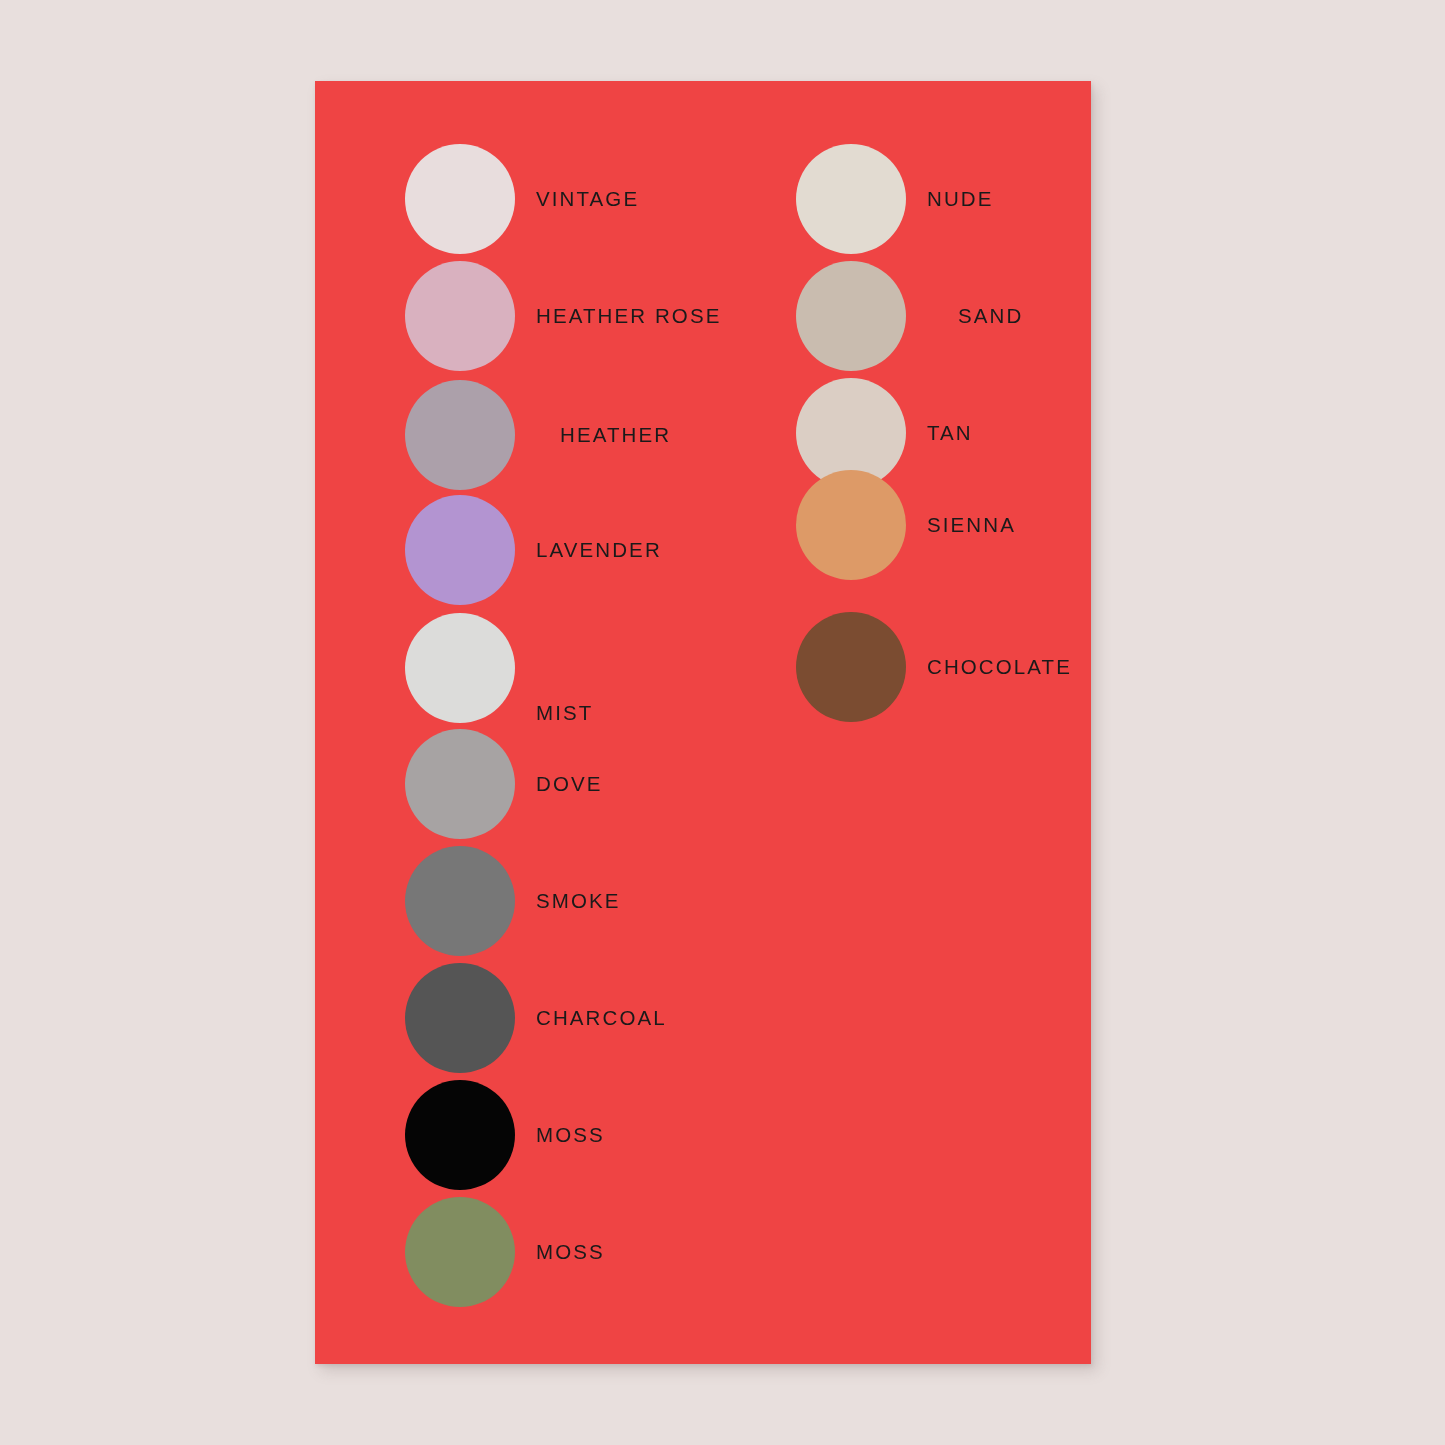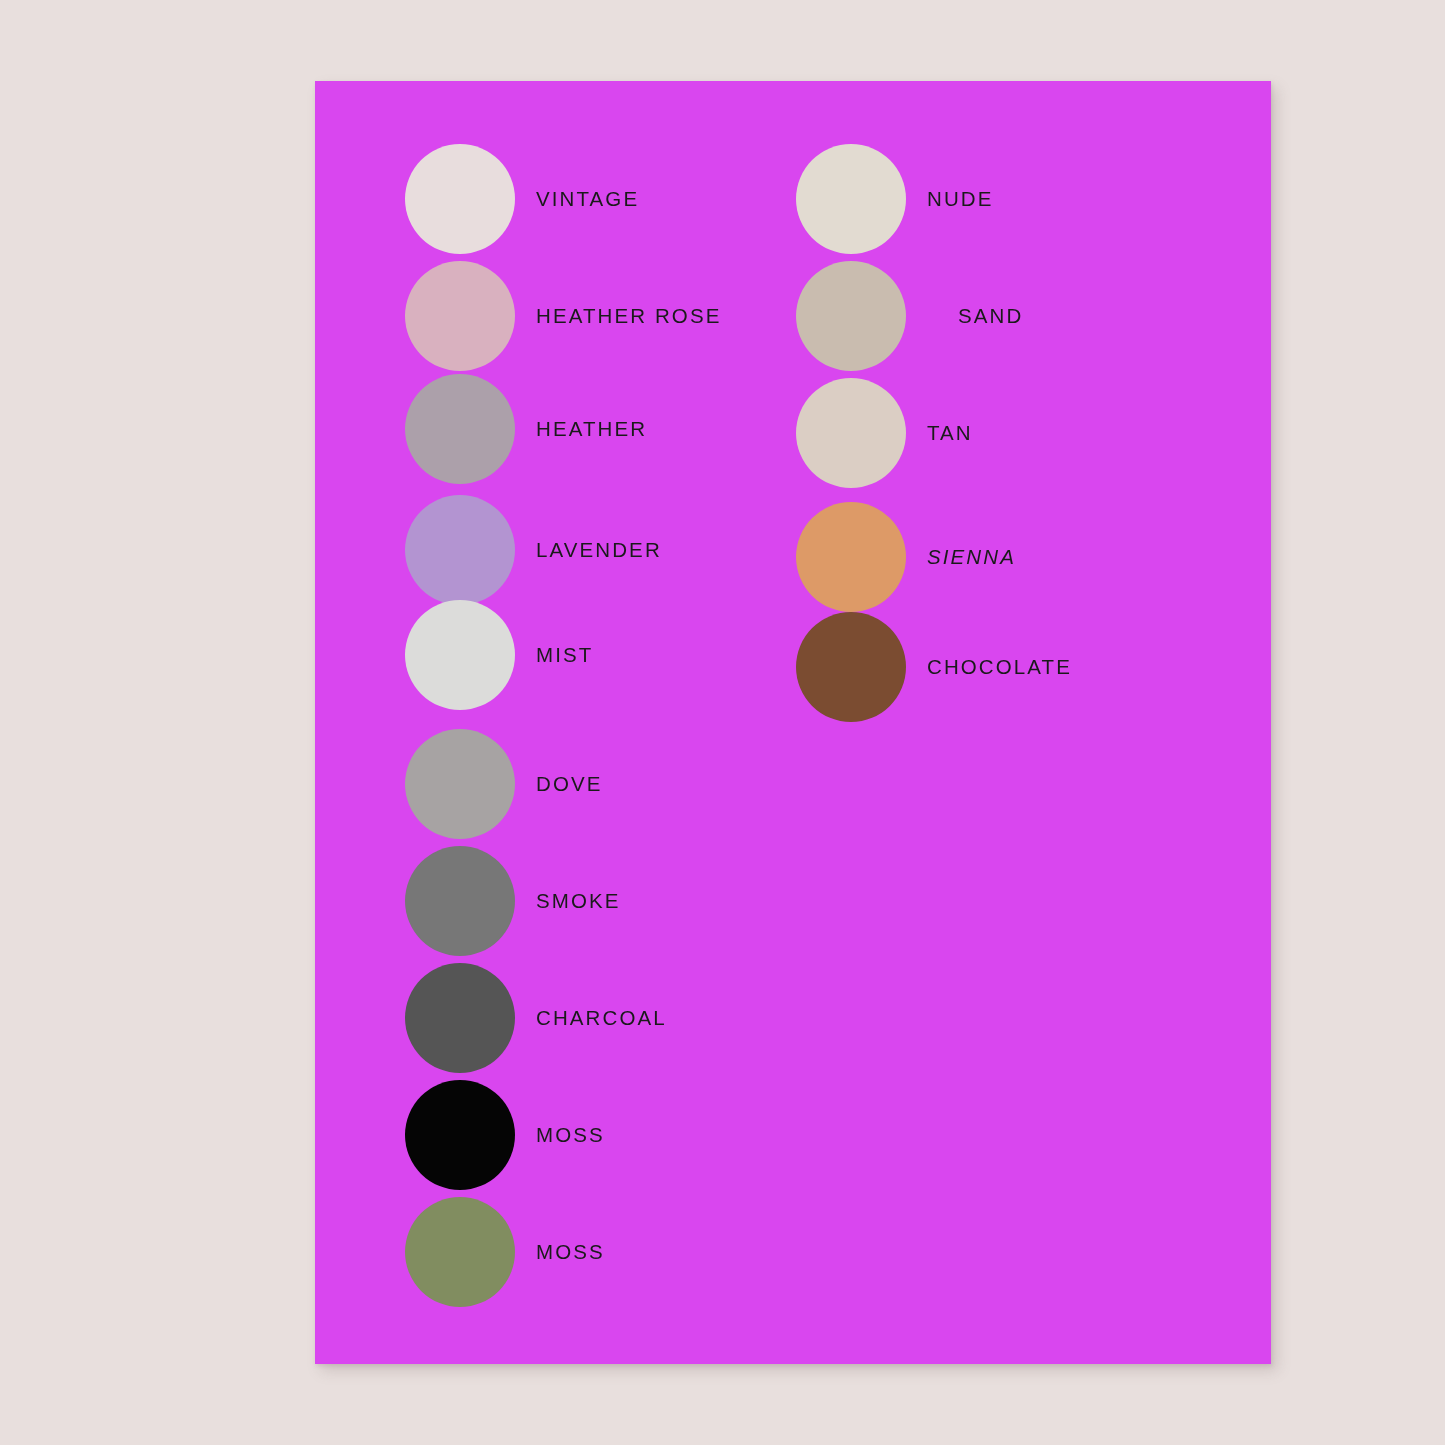--- a/index.html
+++ b/index.html
@@ -18,23 +18,23 @@
     position: relative;
     width: 1445px;
     height: 1445px;
   }
 
   
   #sheet {
     position: absolute;
     left: 315px;
     top: 81px;
-    width: 956px;
+    width: 776px;
     height: 1283px;
-    background: #d946ef;
+    background: #ef4444;
     box-shadow: 6px 7px 13px rgba(120, 100, 98, 0.22),
                 1px 2px 4px rgba(120, 100, 98, 0.16);
   }
 
   
   .column {
     position: absolute;
     top: 0;
   }
   #column-left  { left: 90px; }
@@ -74,29 +74,29 @@
 
     <div class="column" id="column-left">
         <div class="swatch-row" style="top: 62px;">
           <div class="swatch-dot" style="background: rgb(232, 221, 221);"></div>
           <span class="swatch-label">VINTAGE</span>
         </div>
         <div class="swatch-row" style="top: 179px;">
           <div class="swatch-dot" style="background: rgb(217, 177, 191);"></div>
           <span class="swatch-label">HEATHER ROSE</span>
         </div>
-        <div class="swatch-row" style="top: 292px;">
+        <div class="swatch-row" style="top: 298px; gap: 24px;">
           <div class="swatch-dot" style="background: rgb(172, 160, 170);"></div>
           <span class="swatch-label">HEATHER</span>
         </div>
         <div class="swatch-row" style="top: 413px;">
           <div class="swatch-dot" style="background: rgb(179, 148, 209);"></div>
           <span class="swatch-label">LAVENDER</span>
         </div>
-        <div class="swatch-row" style="top: 518px;">
+        <div class="swatch-row" style="top: 530px; align-items: flex-end;">
           <div class="swatch-dot" style="background: rgb(220, 220, 218);"></div>
           <span class="swatch-label">MIST</span>
         </div>
         <div class="swatch-row" style="top: 647px;">
           <div class="swatch-dot" style="background: rgb(167, 163, 163);"></div>
           <span class="swatch-label">DOVE</span>
         </div>
         <div class="swatch-row" style="top: 764px;">
           <div class="swatch-dot" style="background: rgb(119, 119, 119);"></div>
           <span class="swatch-label">SMOKE</span>
@@ -120,21 +120,21 @@
           <span class="swatch-label">NUDE</span>
         </div>
         <div class="swatch-row" style="top: 179px; gap: 31px;">
           <div class="swatch-dot" style="background: rgb(201, 188, 175);"></div>
           <span class="swatch-label">SAND</span>
         </div>
         <div class="swatch-row" style="top: 296px;">
           <div class="swatch-dot" style="background: rgb(219, 206, 196);"></div>
           <span class="swatch-label">TAN</span>
         </div>
-        <div class="swatch-row" style="top: 420px; font-style: italic;">
+        <div class="swatch-row" style="top: 388px;">
           <div class="swatch-dot" style="background: rgb(221, 154, 103);"></div>
           <span class="swatch-label">SIENNA</span>
         </div>
         <div class="swatch-row" style="top: 530px;">
           <div class="swatch-dot" style="background: rgb(123, 76, 49);"></div>
           <span class="swatch-label">CHOCOLATE</span>
         </div>
       </div>
 
   </div>

